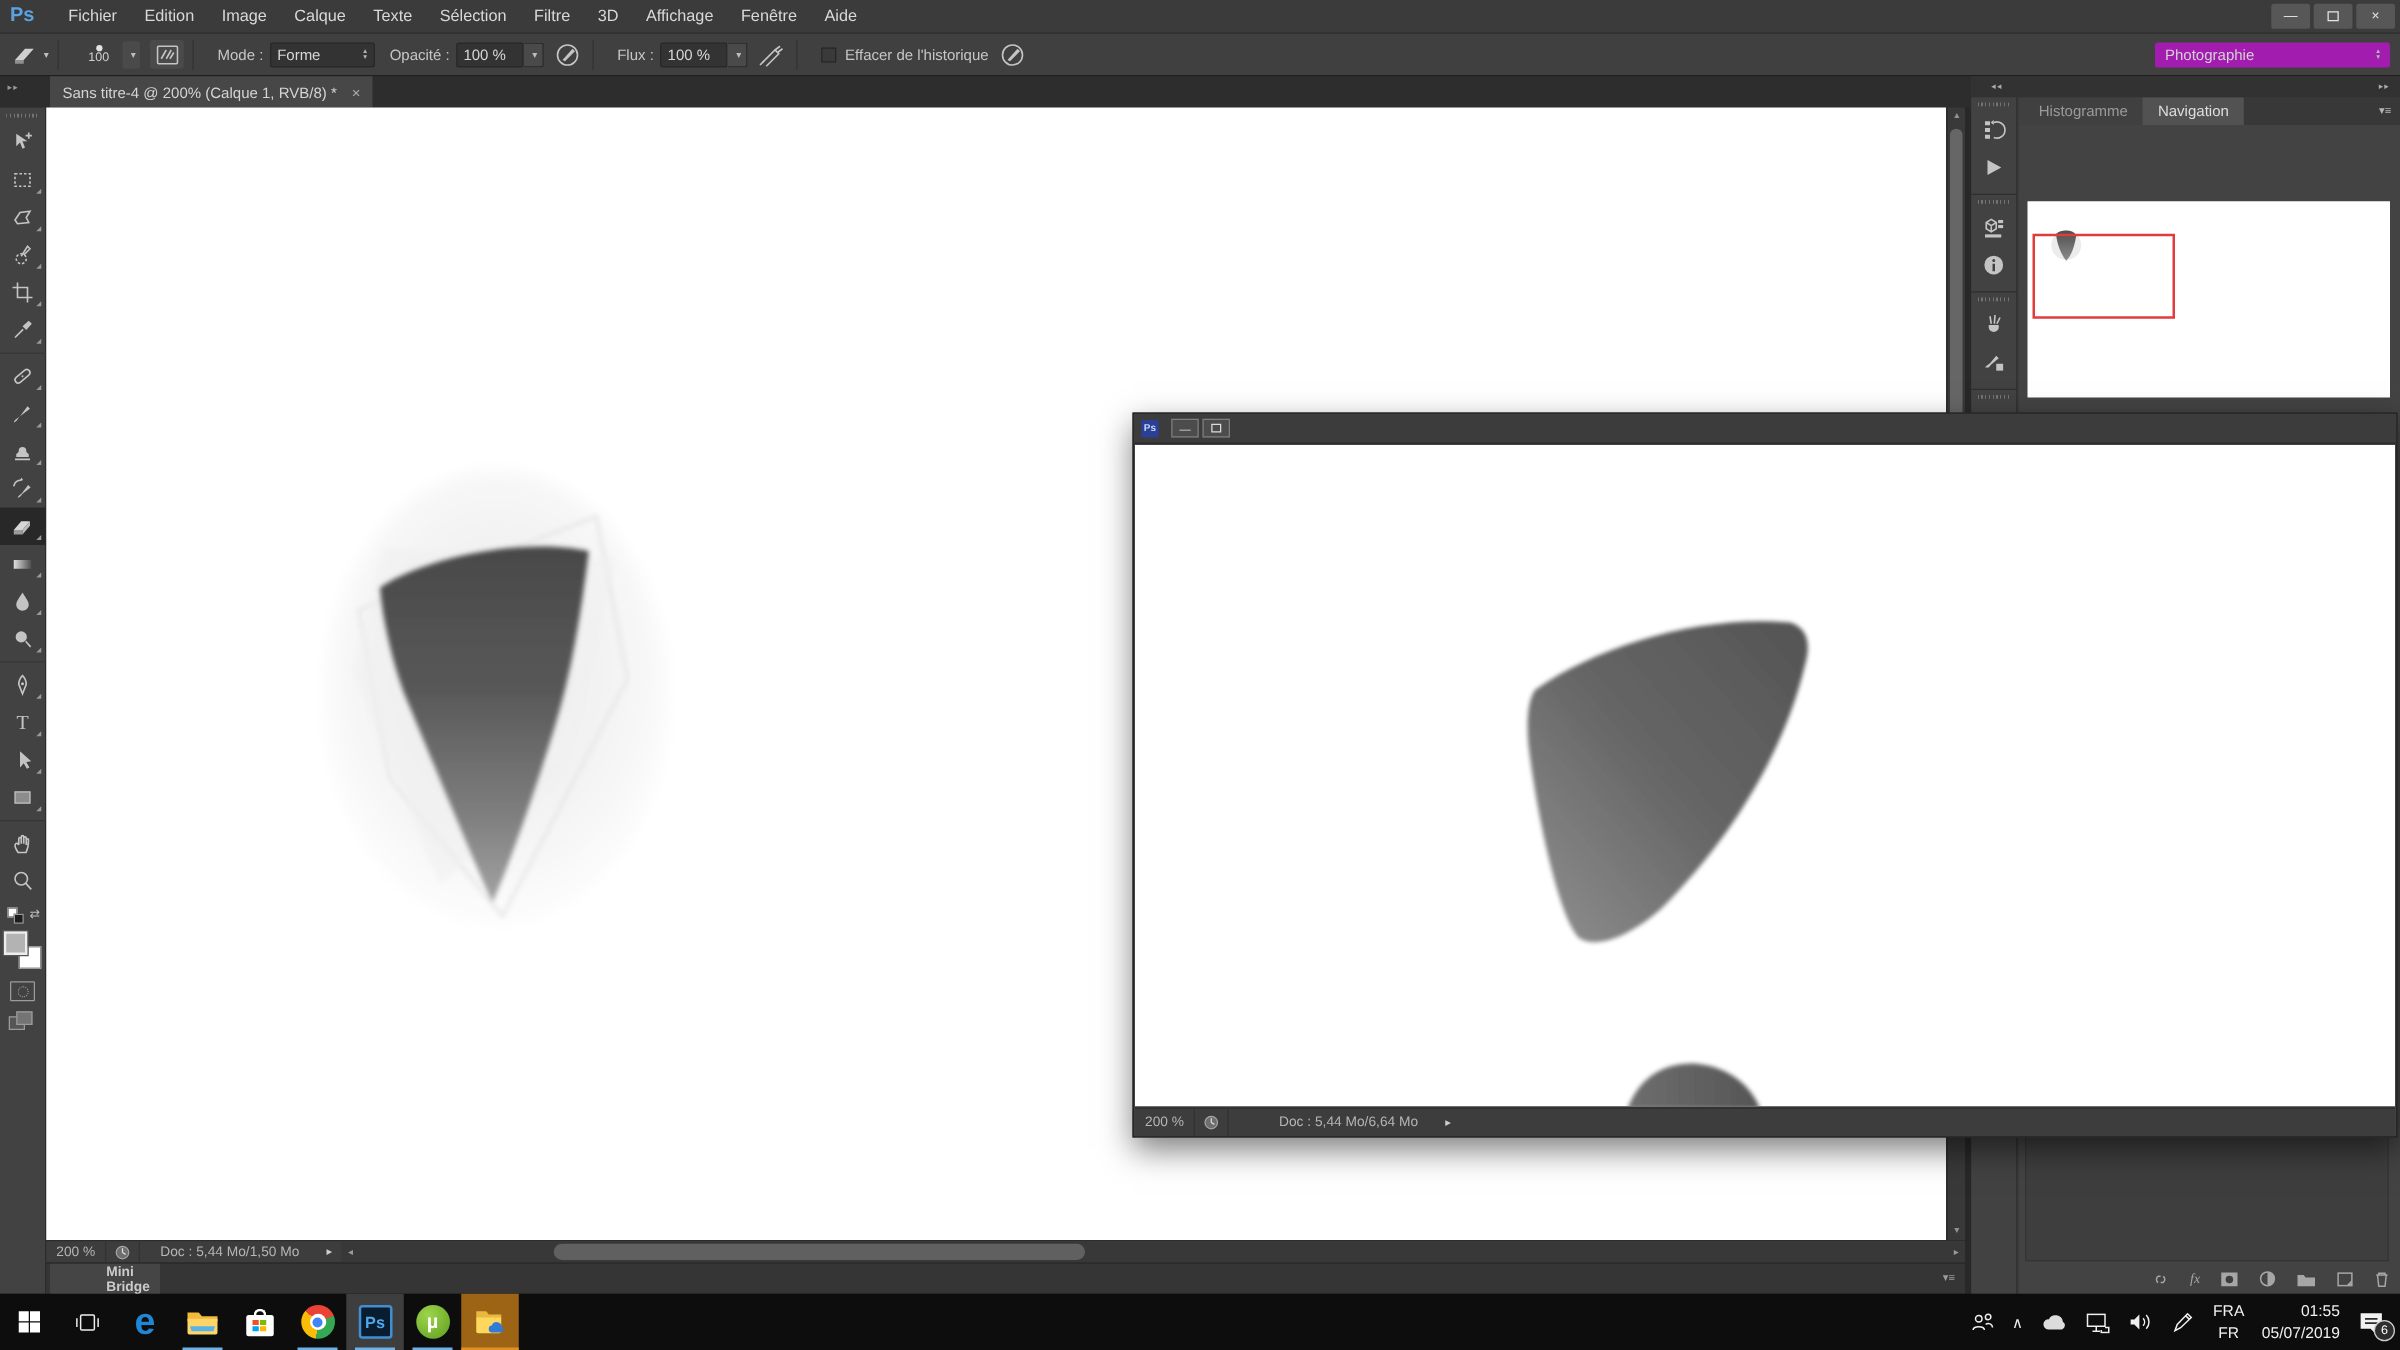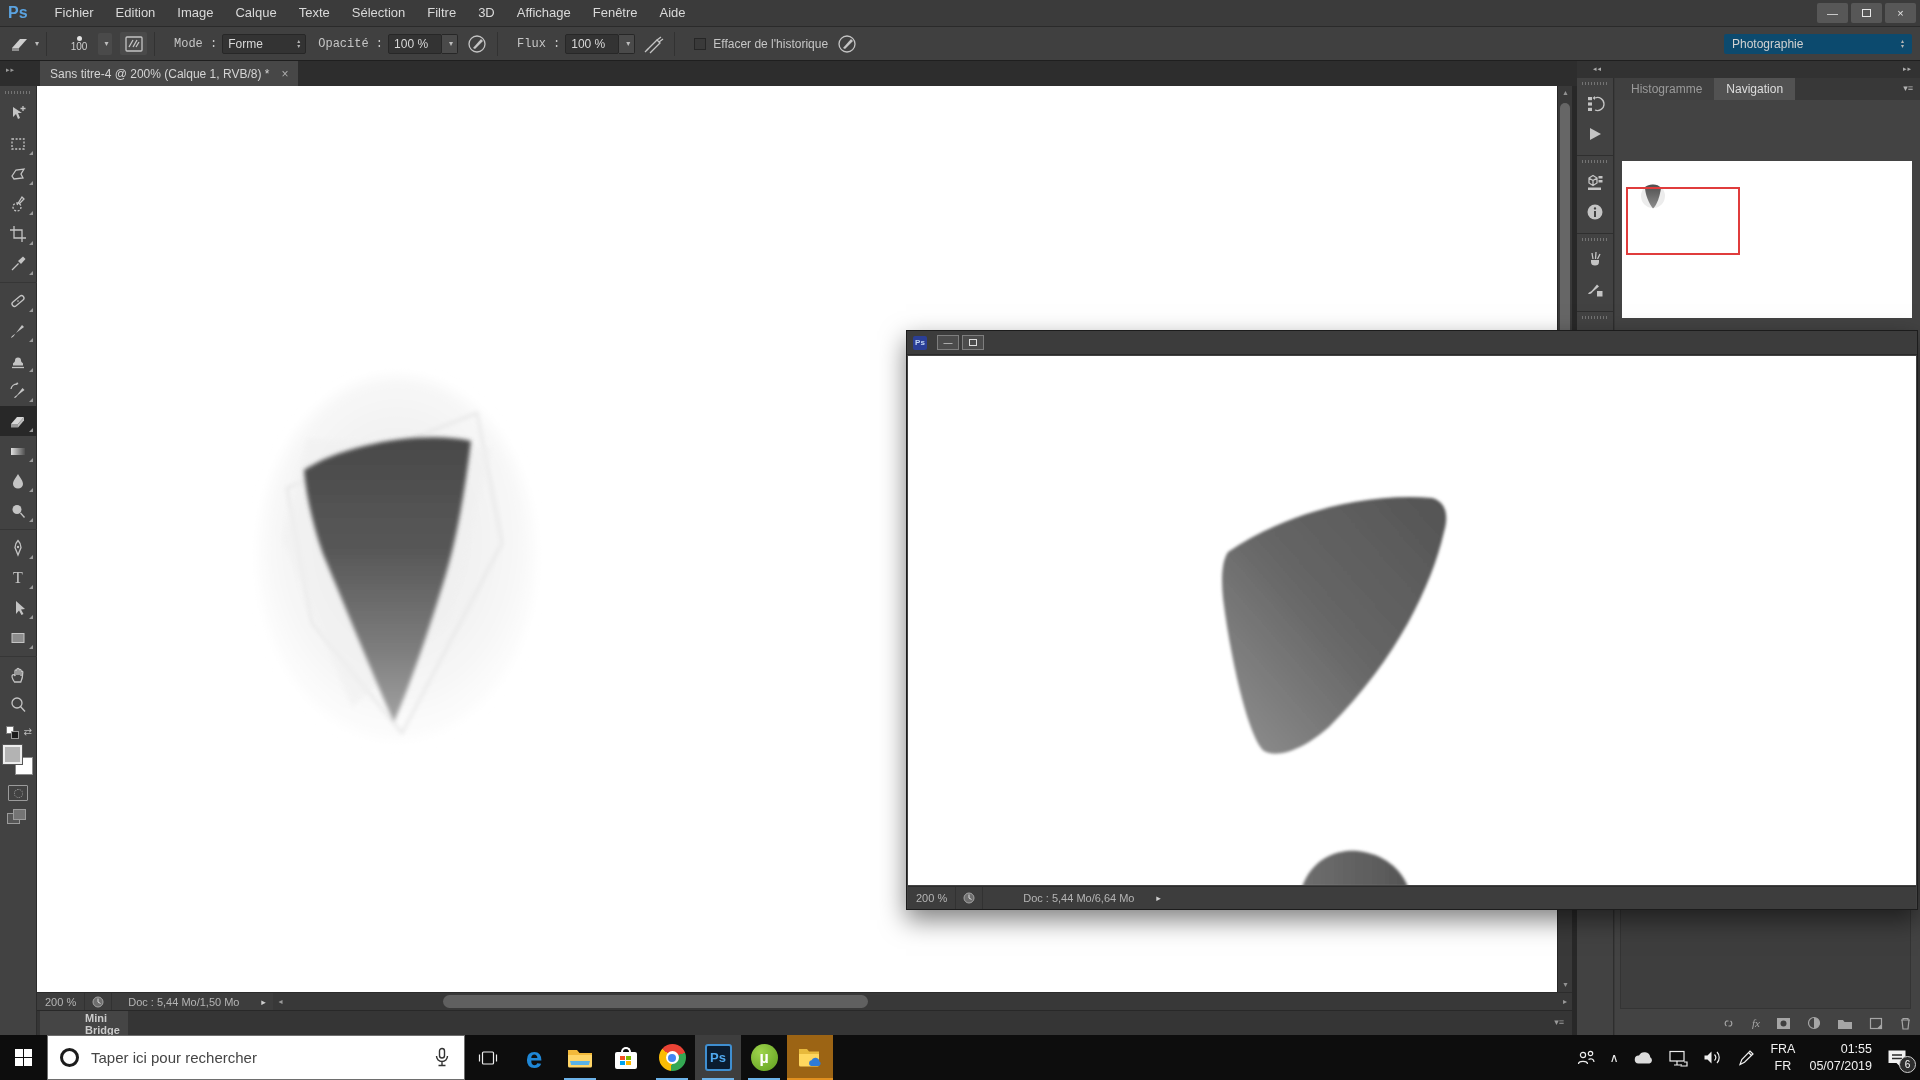--- a/index.html
+++ b/index.html
@@ -26,31 +26,31 @@
   .tool-thumb{display:flex;align-items:center;flex:none;}
   .dropglyph{font-size:8px;color:#bdbdbd;margin-left:3px;}
   .brushpick{display:flex;align-items:center;margin-left:8px;flex:none;}
   .bp-main{width:34px;text-align:center;}
   .bp-dot{width:5px;height:5px;border-radius:50%;background:#e3e3e3;margin:0 auto 1px;}
   .bp-num{font-size:10px;color:#cfcfcf;line-height:10px;}
   .bp-drop{width:14px;height:22px;background:#4a4a4a;border-radius:2px;margin-left:2px;
     display:flex;align-items:center;justify-content:center;}
   .obtn{width:27px;height:23px;background:#4a4a4a;border-radius:2px;margin-left:8px;
     display:flex;align-items:center;justify-content:center;flex:none;}
-  .oblabel{margin-left:12px;margin-right:5px;flex:none;font-family:Liberation Mono, monospace;}
+  .oblabel{margin-left:12px;margin-right:5px;flex:none;}
   .field{height:20px;background:#333;border:1px solid #272727;border-radius:2px;
     display:flex;align-items:center;padding:0 5px;color:#d8d8d8;flex:none;}
   .updown{display:inline-flex;flex-direction:column;margin-left:auto;padding-left:4px;}
   .updown span{font-size:6px;line-height:5px;color:#b5b5b5;}
   .drop-btn{width:16px;height:20px;background:#4a4a4a;border:1px solid #272727;border-left:none;
     border-radius:0 2px 2px 0;display:flex;align-items:center;justify-content:center;flex:none;}
   .airbtn{width:26px;height:23px;display:flex;align-items:center;justify-content:center;flex:none;margin-left:6px;}
   .cbox{width:12px;height:12px;background:#3a3a3a;border:1px solid #262626;margin-left:12px;flex:none;}
   .cblabel{margin-left:7px;}
-  .workspace{position:absolute;right:8px;top:7px;width:188px;height:20px;background:#0c4a6e;
+  .workspace{position:absolute;right:8px;top:7px;width:188px;height:20px;background:#a21caf;
     border-radius:2px;display:flex;align-items:center;padding:0 8px;color:#d2d2d2;}
   .workspace .ws-label{flex:1;}
 
   
   .tabrow{position:absolute;left:0;top:61px;width:1577px;height:25px;background:#2d2d2d;}
   .tbhead{position:absolute;left:6px;top:5px;font-size:7px;color:#9a9a9a;letter-spacing:1px;}
   .doctab{position:absolute;left:40px;top:0;height:25px;background:#474747;display:flex;
     align-items:center;padding:0 10px;font-size:12px;color:#d4d4d4;}
   .tabclose{margin-left:12px;color:#aeaeae;font-size:12px;}
 
@@ -677,30 +677,20 @@
 
   <div class="taskbar">
     <div class="tstart">
       <span class="winlogo">
           <span></span>
           <span></span>
           <span></span>
           <span></span>
         </span>
     </div>
-    <div class="tsearch">
-      <span class="cortana"></span>
-      <span class="searchtext">Taper ici pour rechercher</span>
-      <span class="micwrap">
-        <svg width="18" height="22" viewBox="0 0 18 22">
-            <rect x="6.5" y="1.5" width="5" height="9.5" rx="2.5" stroke="#333" fill="none" stroke-width="1.4"></rect>
-            <path d="M3.5 9 a5.5 5.5 0 0 0 11 0 M9 15 v3.5 M5.5 18.5 h7" stroke="#333" fill="none" stroke-width="1.4"></path>
-          </svg>
-      </span>
-    </div>
     <div class="titem">
       <svg width="22" height="20" viewBox="0 0 22 20">
           <rect x="5.5" y="4" width="11" height="12" rx="1" class="trayicon"></rect>
           <path d="M2.5 6.5 v7 M19.5 6.5 v7" class="trayicon"></path>
         </svg>
     </div>
     <div class="titem">
       <span class="edge-e">e</span>
     </div>
     <div class="titem open">

